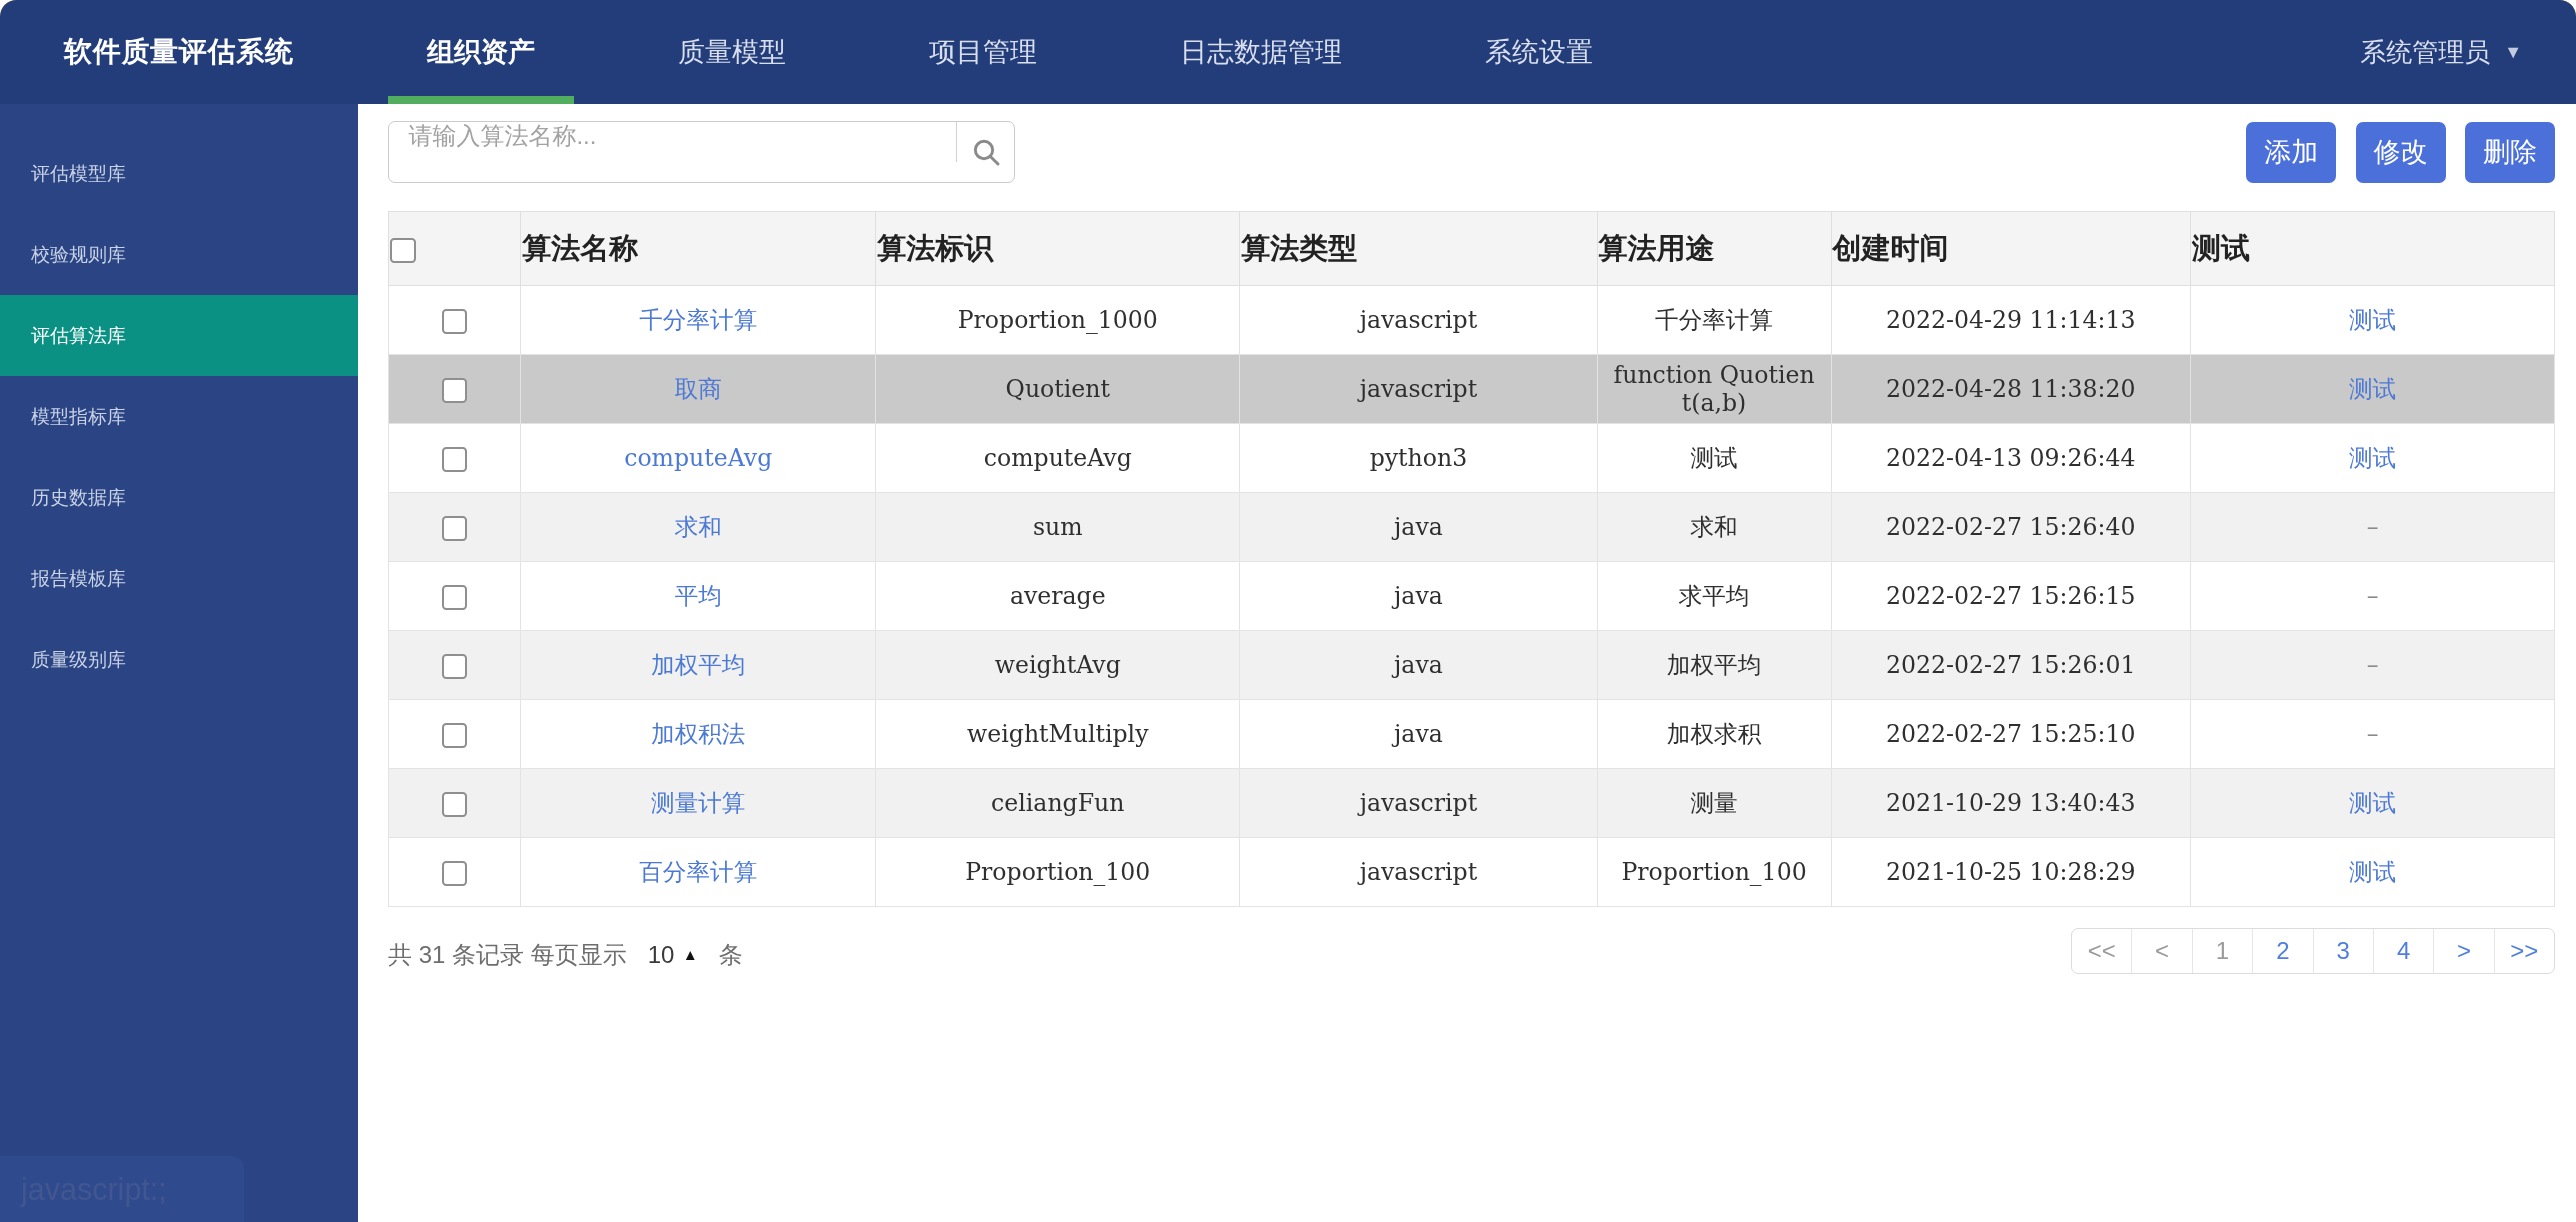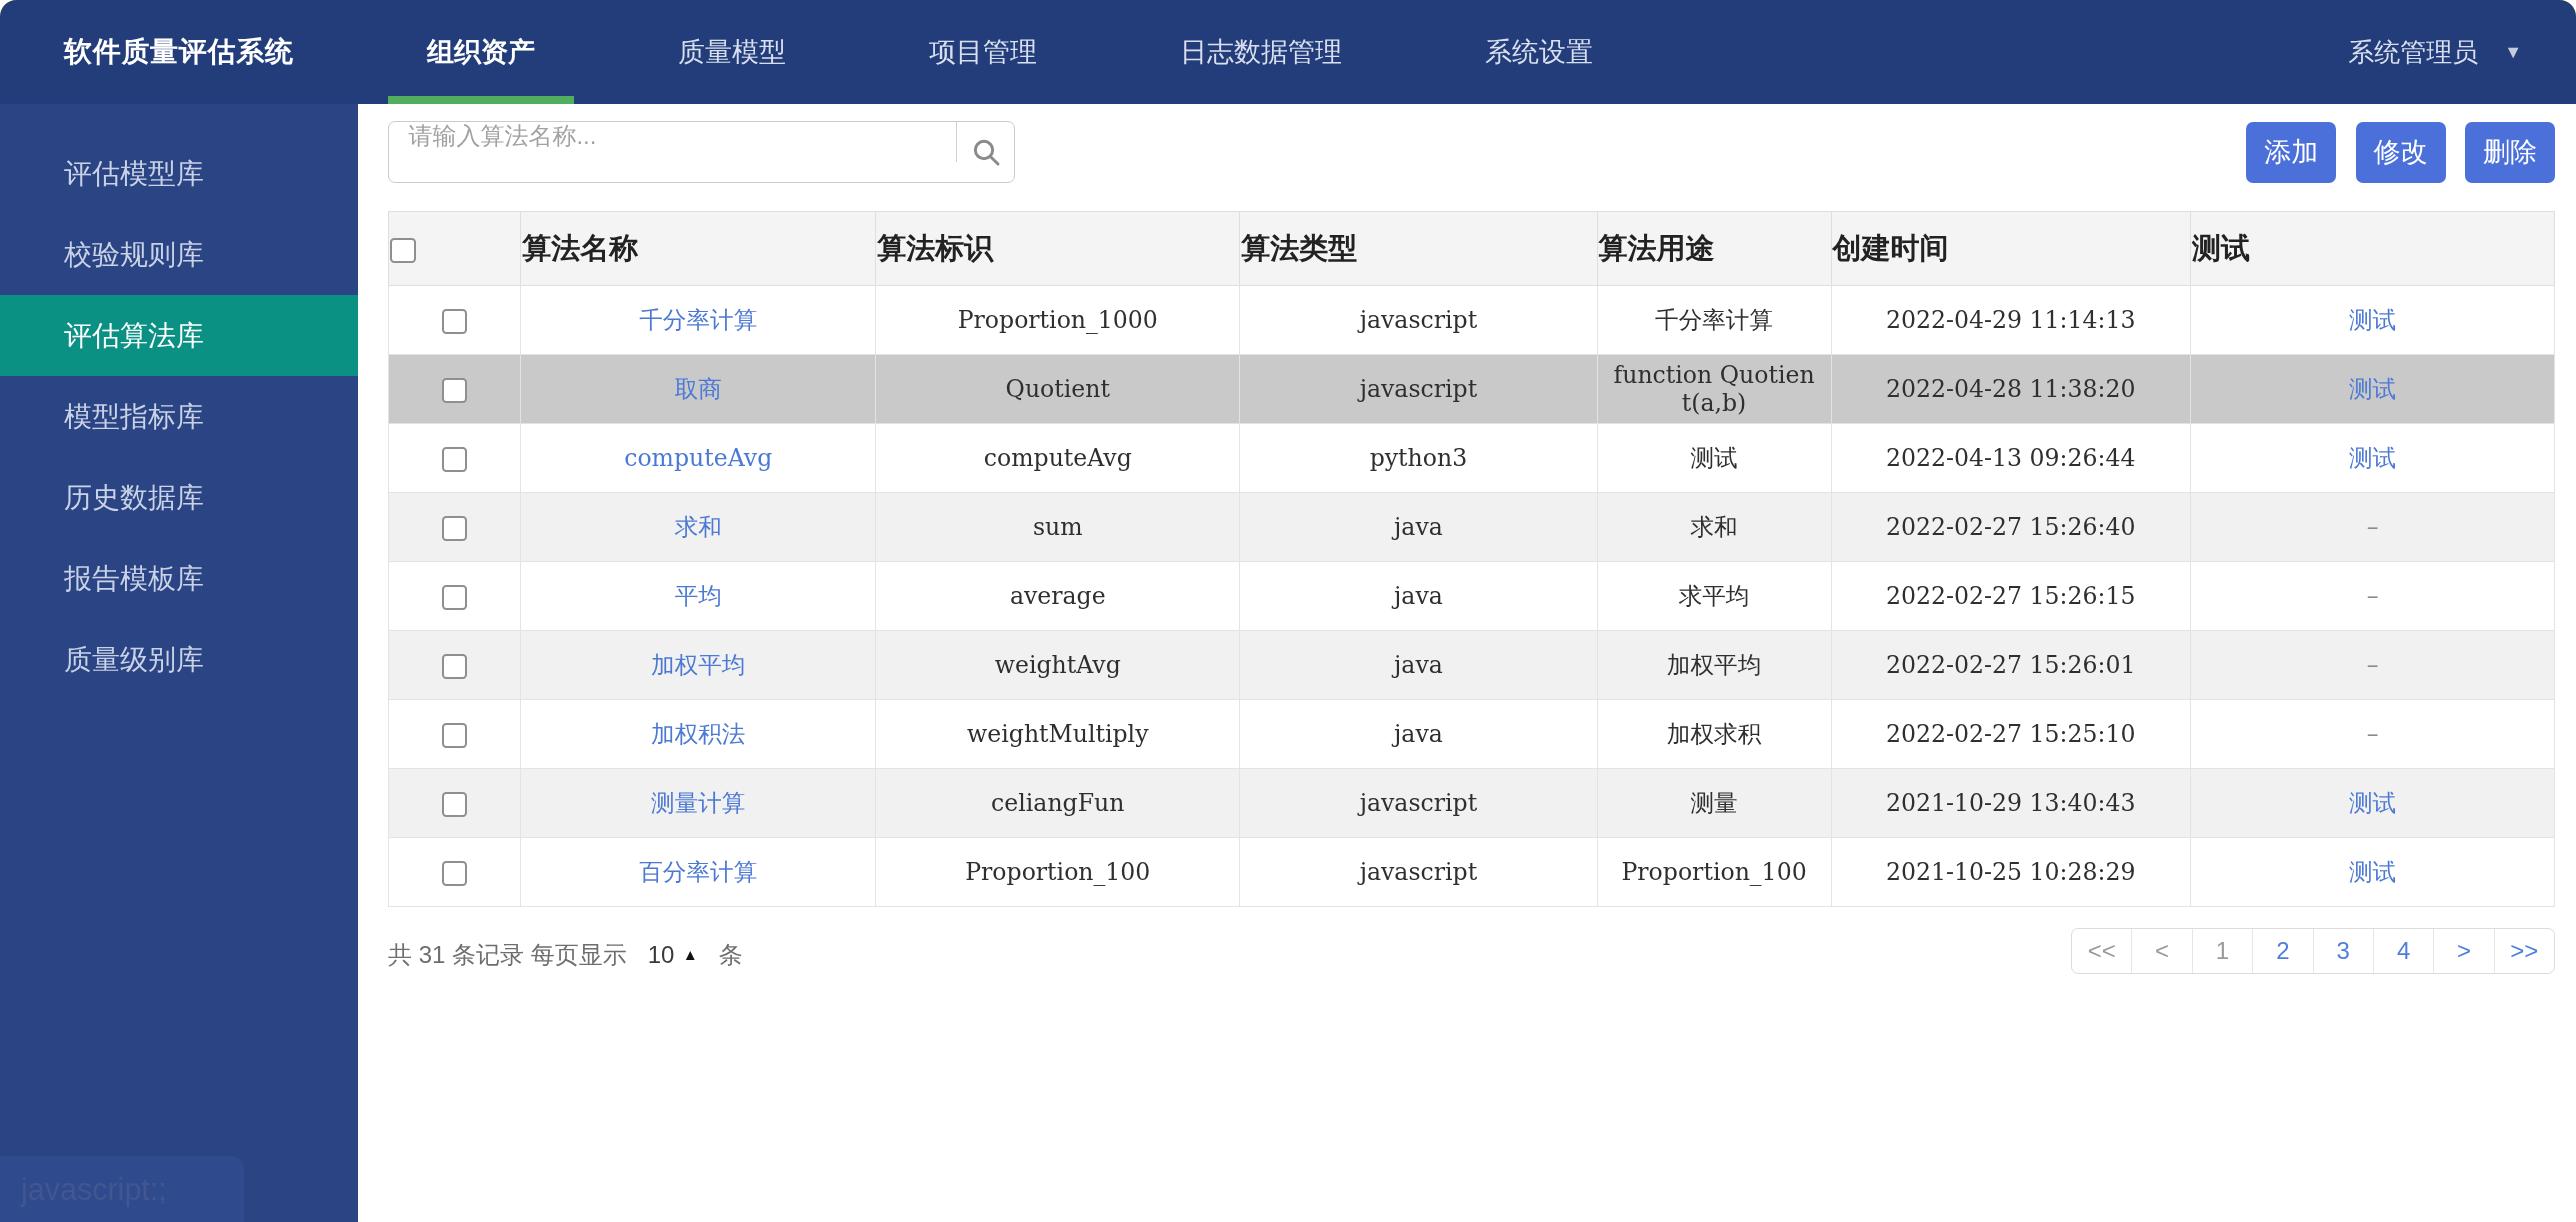--- a/index.html
+++ b/index.html
@@ -10,28 +10,28 @@
   }
   
   .topbar{height:104px;background:#233d7b;display:flex;align-items:stretch;}
   .brand{width:358px;display:flex;align-items:center;padding-left:64px;box-sizing:border-box;
          font-size:28px;font-weight:bold;color:#ffffff;letter-spacing:0.7px;}
   .tabs{display:flex;align-items:stretch;padding-left:30px;gap:40px;}
   .tab{position:relative;display:flex;align-items:center;padding:0 39px;margin-right:25px;
        font-size:27px;color:#d9dfee;cursor:pointer;white-space:nowrap;}
   .tab.active{color:#ffffff;font-weight:bold;}
   .tab-underline{position:absolute;left:0;right:0;bottom:0;height:8.3px;background:#50ae5e;}
-  .user{margin-left:auto;display:flex;align-items:center;gap:26px;padding-right:54px;
+  .user{margin-left:auto;display:flex;align-items:center;gap:14px;padding-right:54px;
         color:#d9dfee;font-size:26px;cursor:pointer;}
   .caret{font-size:18px;color:#c3cbdf;}
   
   .body{display:flex;height:1119px;}
   .sidebar{width:358px;background:#2a4484;position:relative;box-sizing:border-box;padding-top:29px;flex:none;}
-  .side-item{height:81px;display:flex;align-items:center;padding-left:64px;
-             font-size:28px;color:#c9d2e6;cursor:pointer;white-space:nowrap;}
+  .side-item{height:81px;display:flex;align-items:center;padding-left:31px;
+             font-size:19px;color:#c9d2e6;cursor:pointer;white-space:nowrap;}
   .side-item.active{background:#0a9184;color:#ffffff;}
   .link-preview{position:absolute;left:0;bottom:0;width:244px;height:67px;background:#2f4b8e;
                 border-radius:0 12.5px 0 0;display:flex;align-items:center;padding-left:21px;
                 box-sizing:border-box;font-size:30.5px;color:#42568f;}
   
   .content{flex:1;box-sizing:border-box;padding:17.3px 21px 0 30px;display:flex;flex-direction:column;background:#fff;}
   .toolbar{display:flex;align-items:center;}
   .search-box{width:627px;height:62px;border:1.4px solid #cbcbcb;border-radius:7px;
               display:flex;align-items:flex-start;background:#fff;box-sizing:border-box;}
   .search-input{flex:1;border:none;outline:none;font-size:24px;color:#333;padding:0 0 0 19.4px;

